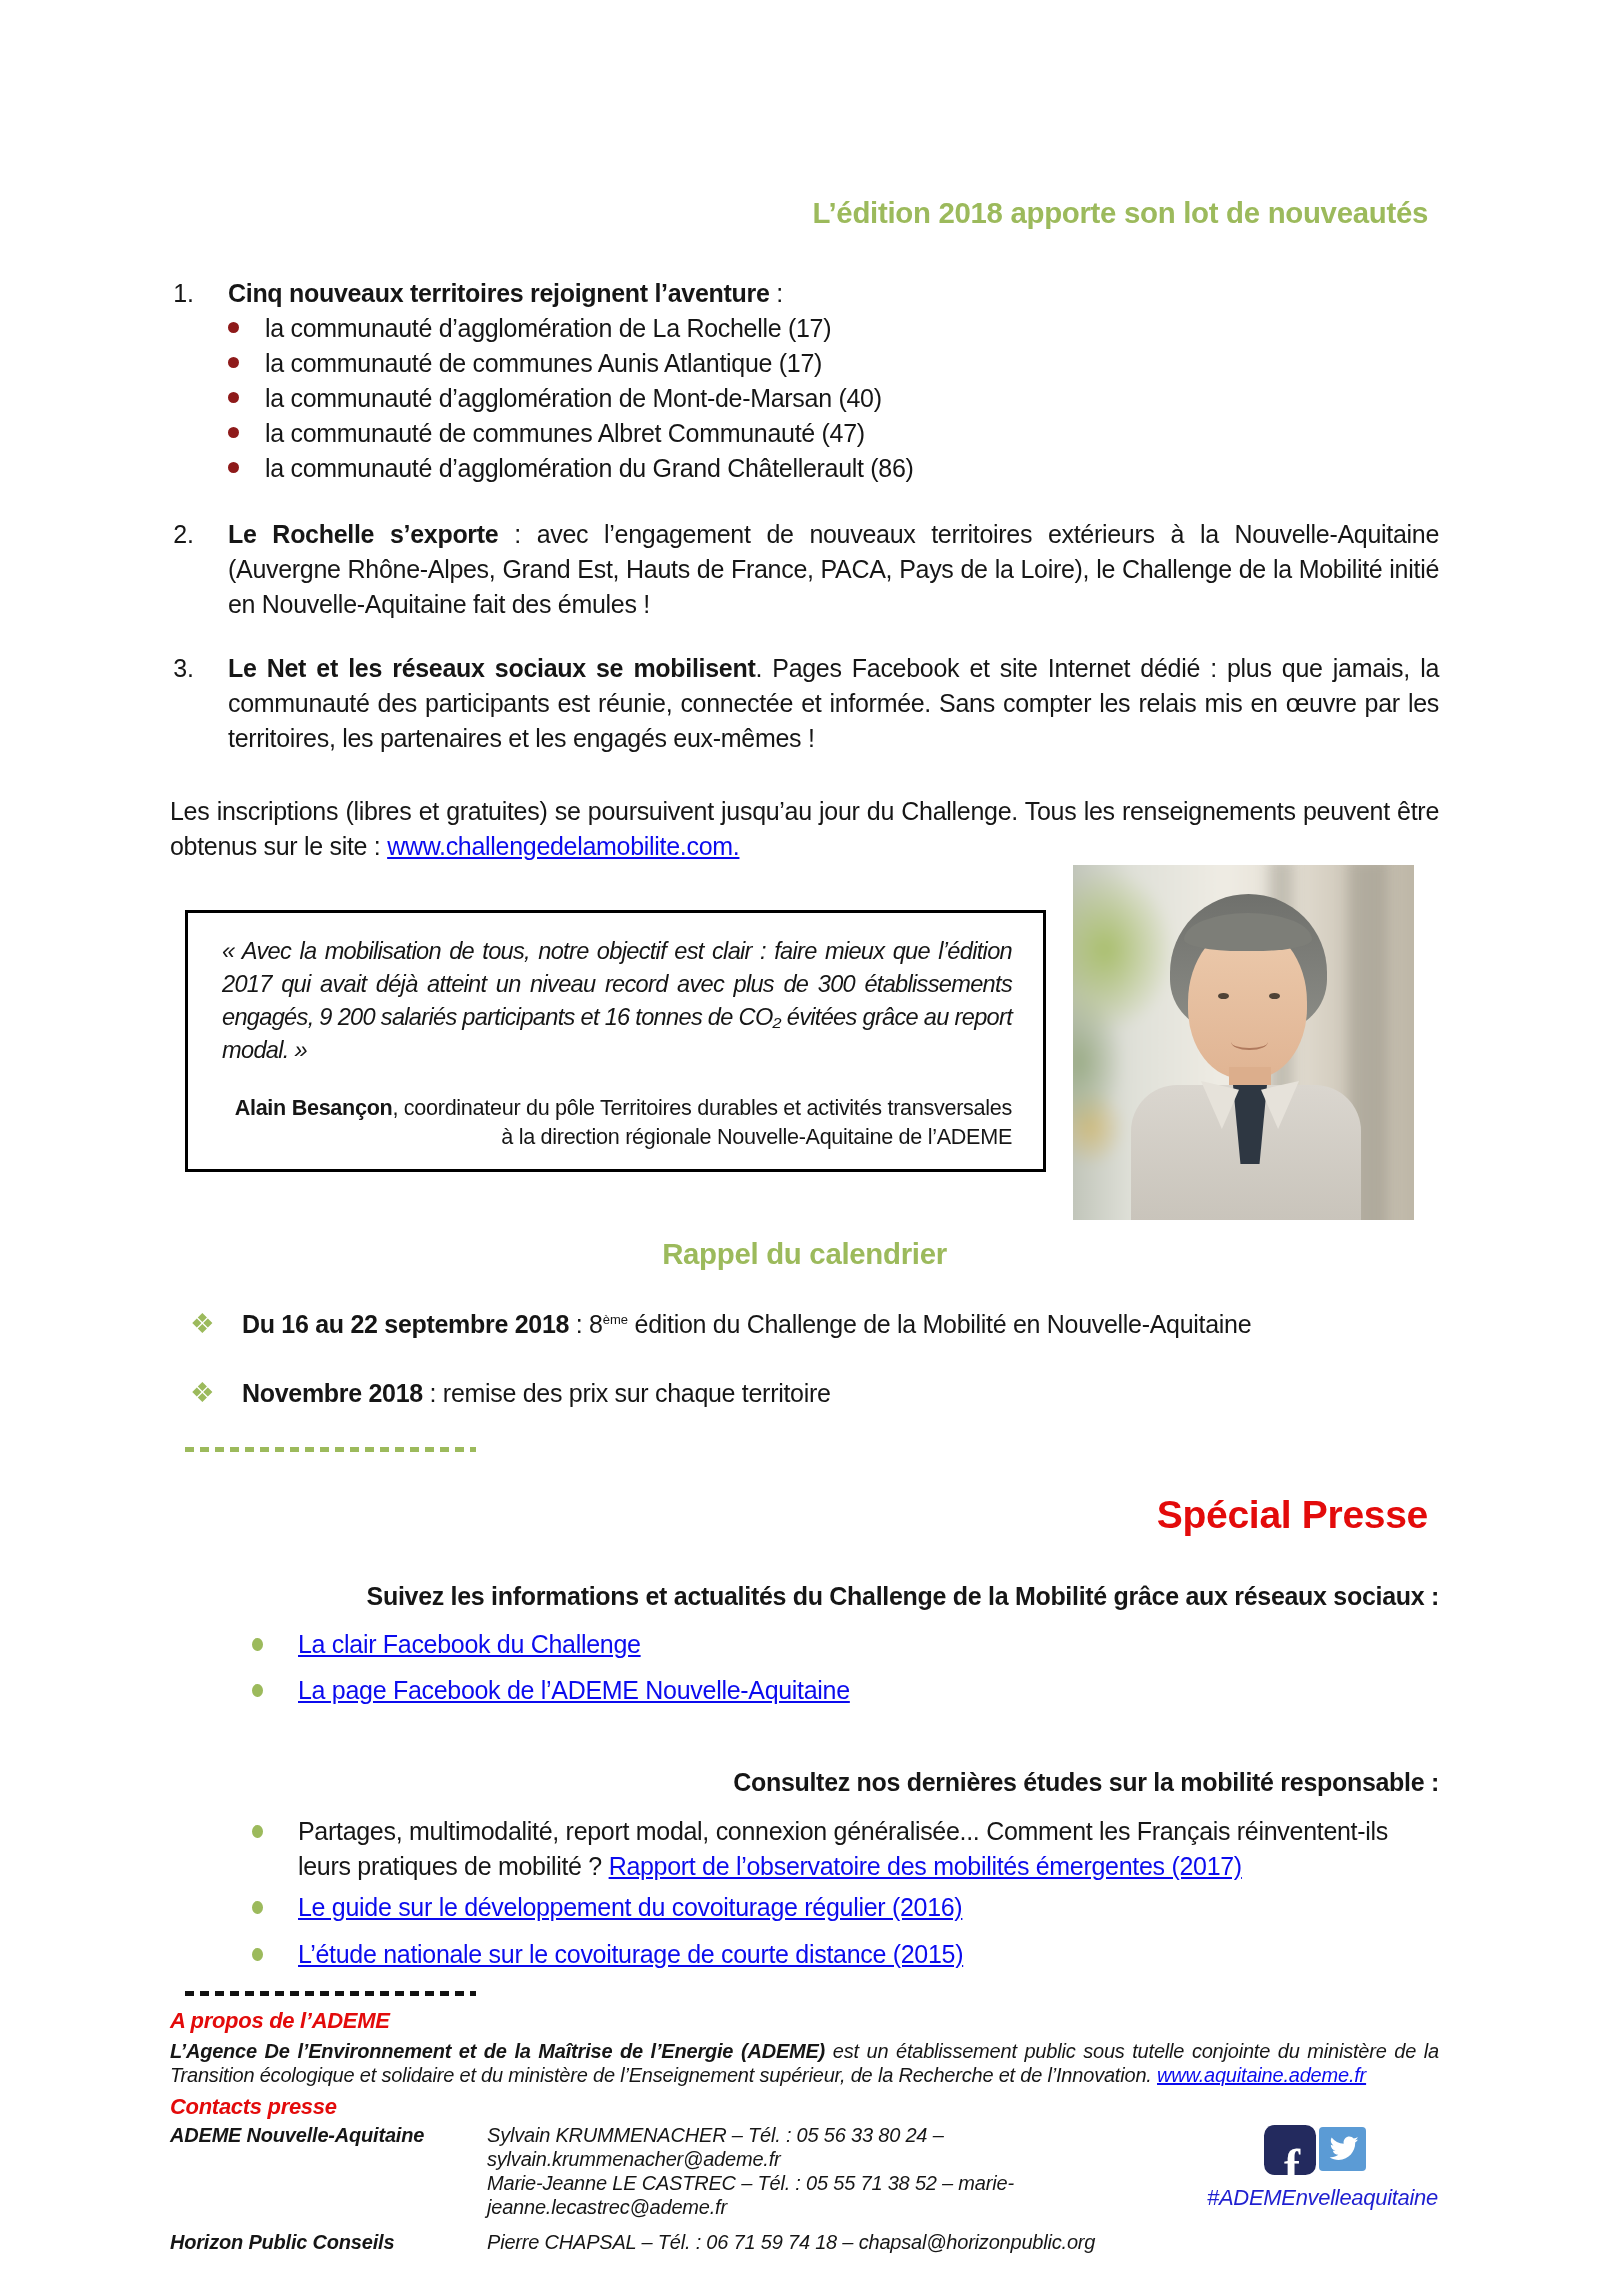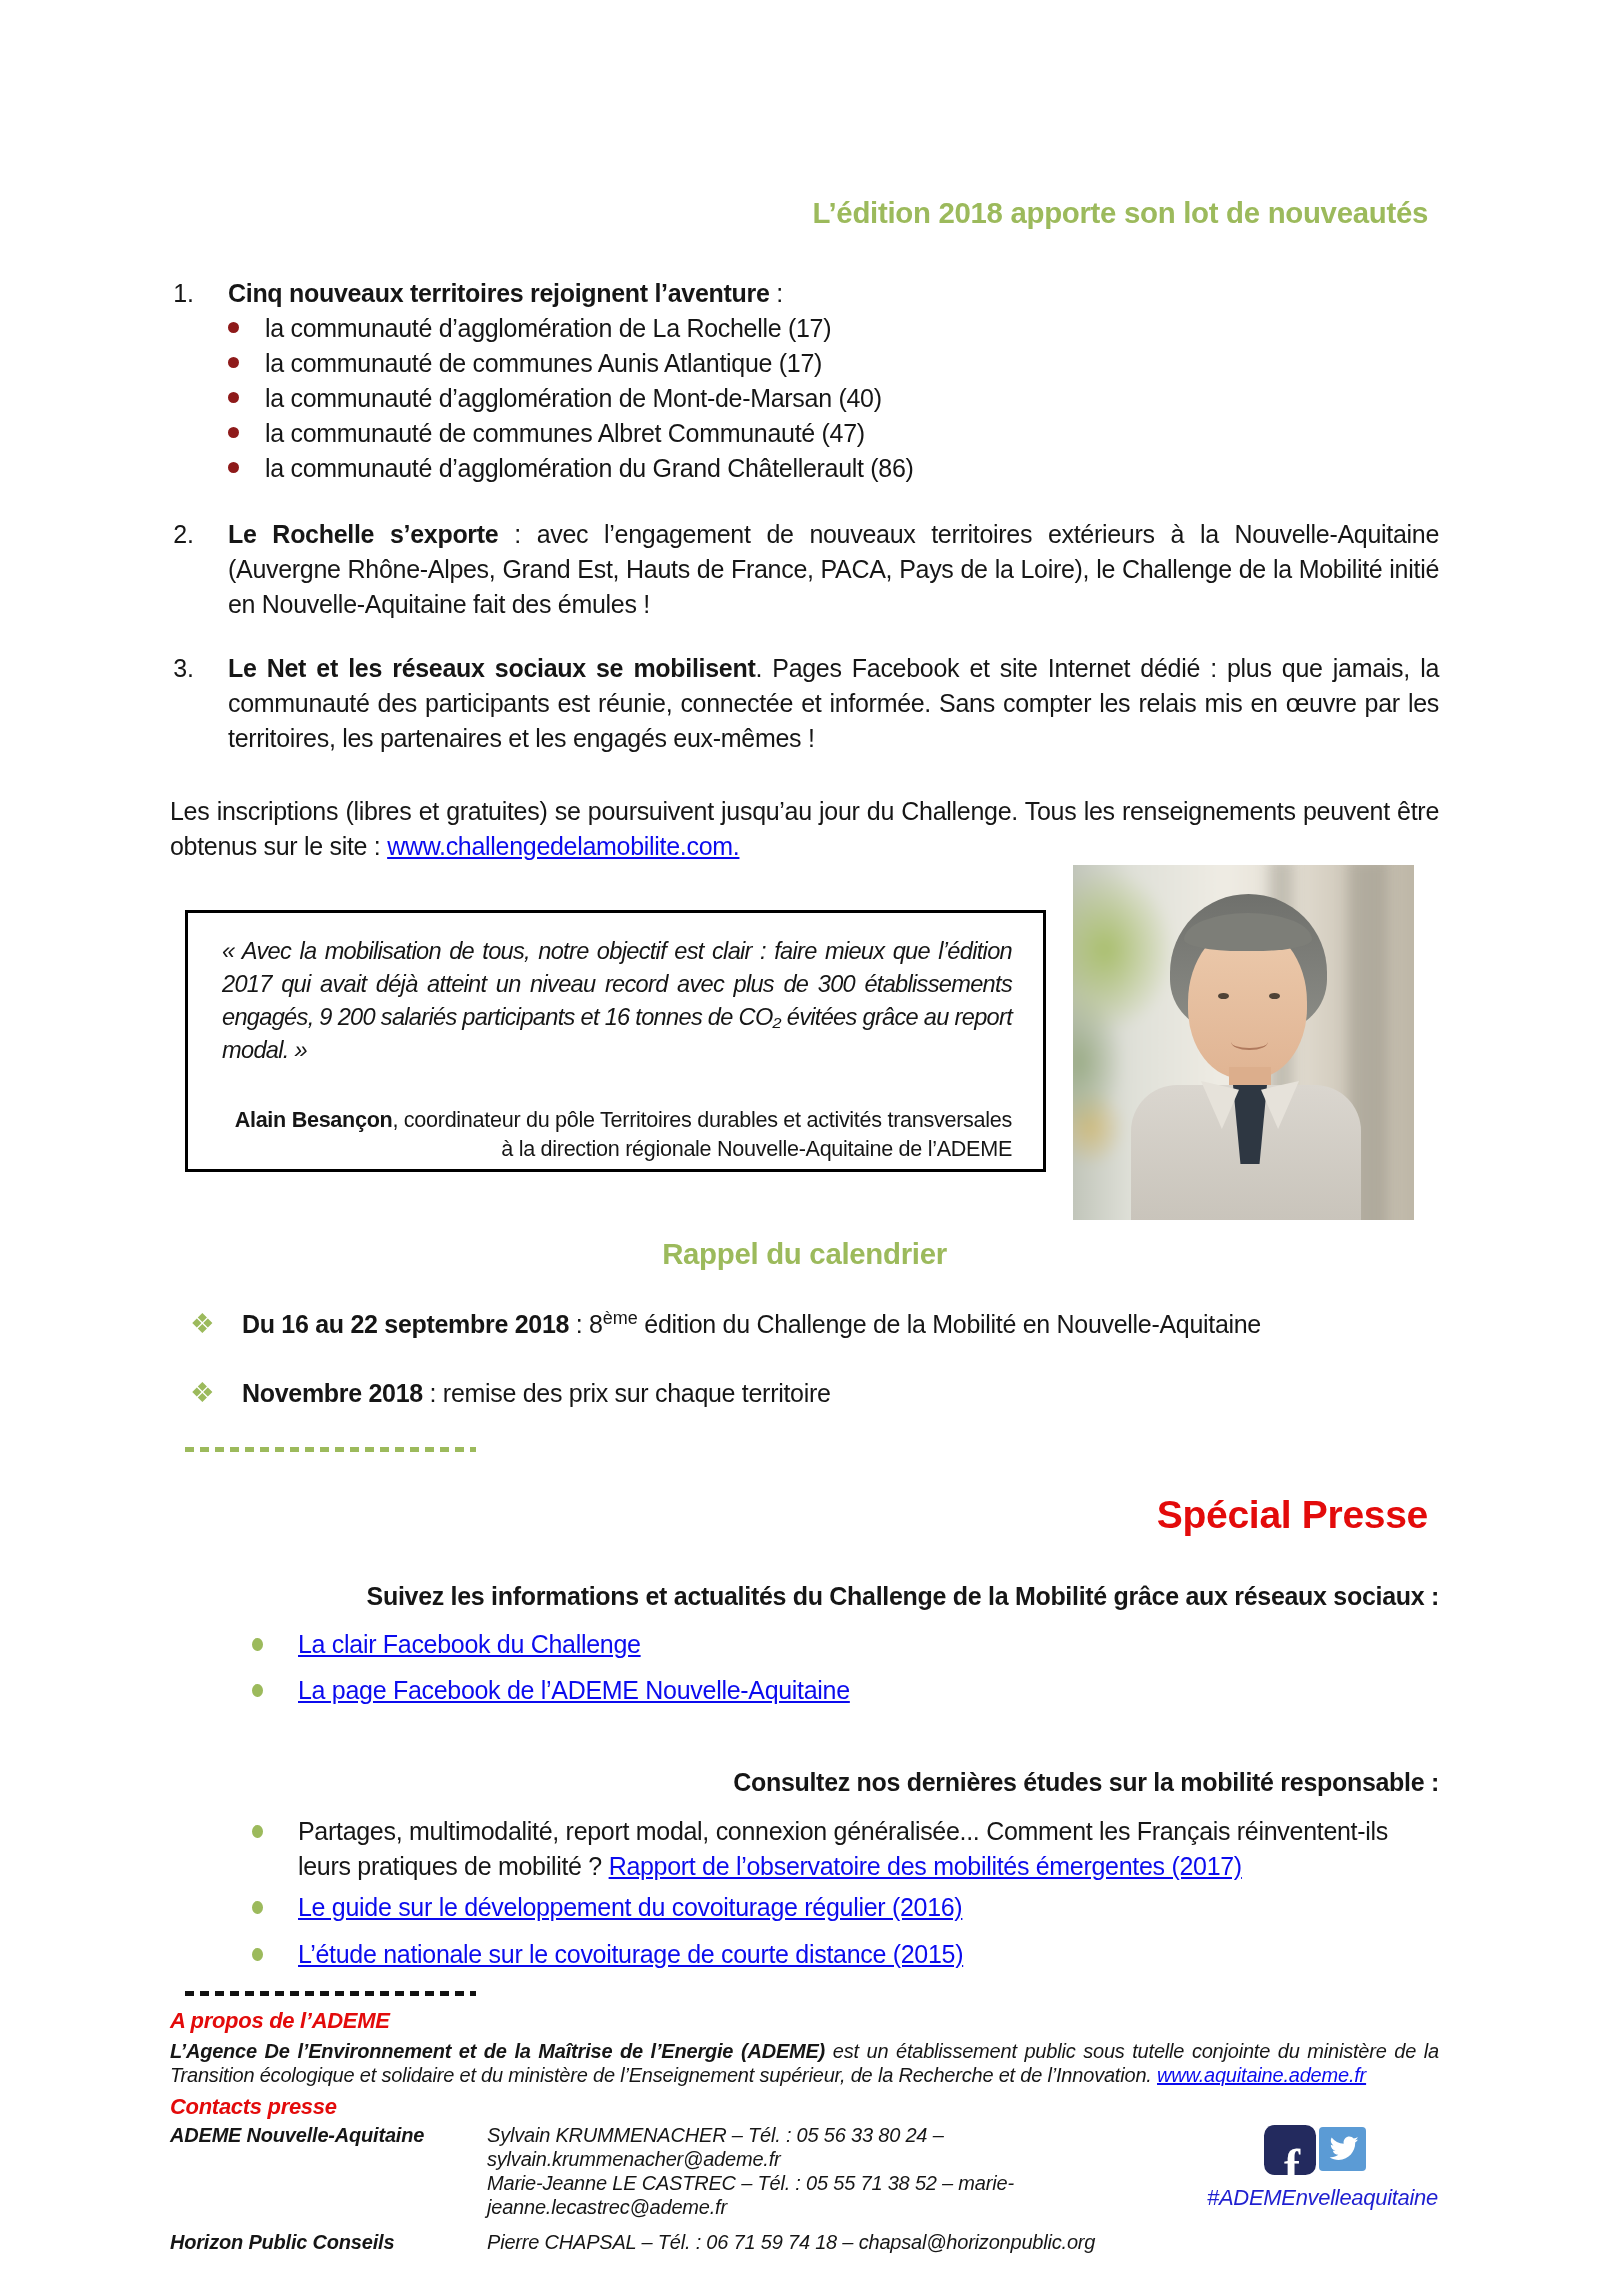--- a/index.html
+++ b/index.html
@@ -38,28 +38,28 @@
   
   .obullet{position:absolute; left:252px; width:1171px;}
   .obullet .dot{position:absolute; left:0; top:10.5px; width:10.5px; height:13px; border-radius:50%; background:var(--green);}
   .obullet .btxt{margin-left:46px; display:block;}
 
   
   .dia-item{position:absolute; left:190px; width:1243px;}
   .dia-item .dia::before{content:"\2756"; color:var(--green); font-size:27.5px;}
   .dia-item .dia{position:absolute; left:0; top:-1.3px;}
   .dia-item .btxt{margin-left:52px; display:block;}
-  sup{font-size:18px; line-height:0; vertical-align:super; letter-spacing:0;}
+  sup{font-size:13px; line-height:0; vertical-align:super; letter-spacing:0;}
 
   .quote-box{
     position:absolute; left:185px; top:910px; width:861px; height:262px;
     border:3.3px solid #000; box-sizing:border-box; padding:22px 31px 13px 34px;
   }
   .quote-text{font-style:italic; font-size:23.6px; line-height:33px; letter-spacing:-0.7px; text-align:justify;}
-  .quote-attrib{margin-top:38px; font-size:21.6px; line-height:29px; text-align:right; letter-spacing:-0.3px;}
+  .quote-attrib{margin-top:26px; font-size:21.6px; line-height:29px; text-align:right; letter-spacing:-0.3px;}
 
   
   .photo{position:absolute; left:1073px; top:865px; width:341px; height:355px; overflow:hidden; background:#d8d4cb;}
   .photo .bg{
     position:absolute; inset:-15.7px;
     background:
       radial-gradient(98px 118px at 13% 26%, rgba(168,190,105,0.95), rgba(168,190,105,0) 70%),
       radial-gradient(59px 92px at 6% 55%, rgba(122,150,92,0.55), transparent 75%),
       radial-gradient(46px 52px at 9% 72%, rgba(210,170,60,0.5), transparent 75%),
       linear-gradient(90deg,#b9beb2 0%,#dfe0d8 20%,#efece4 45%,#e6e1d6 60%,#d0c9bb 78%,#b9b2a2 100%);

